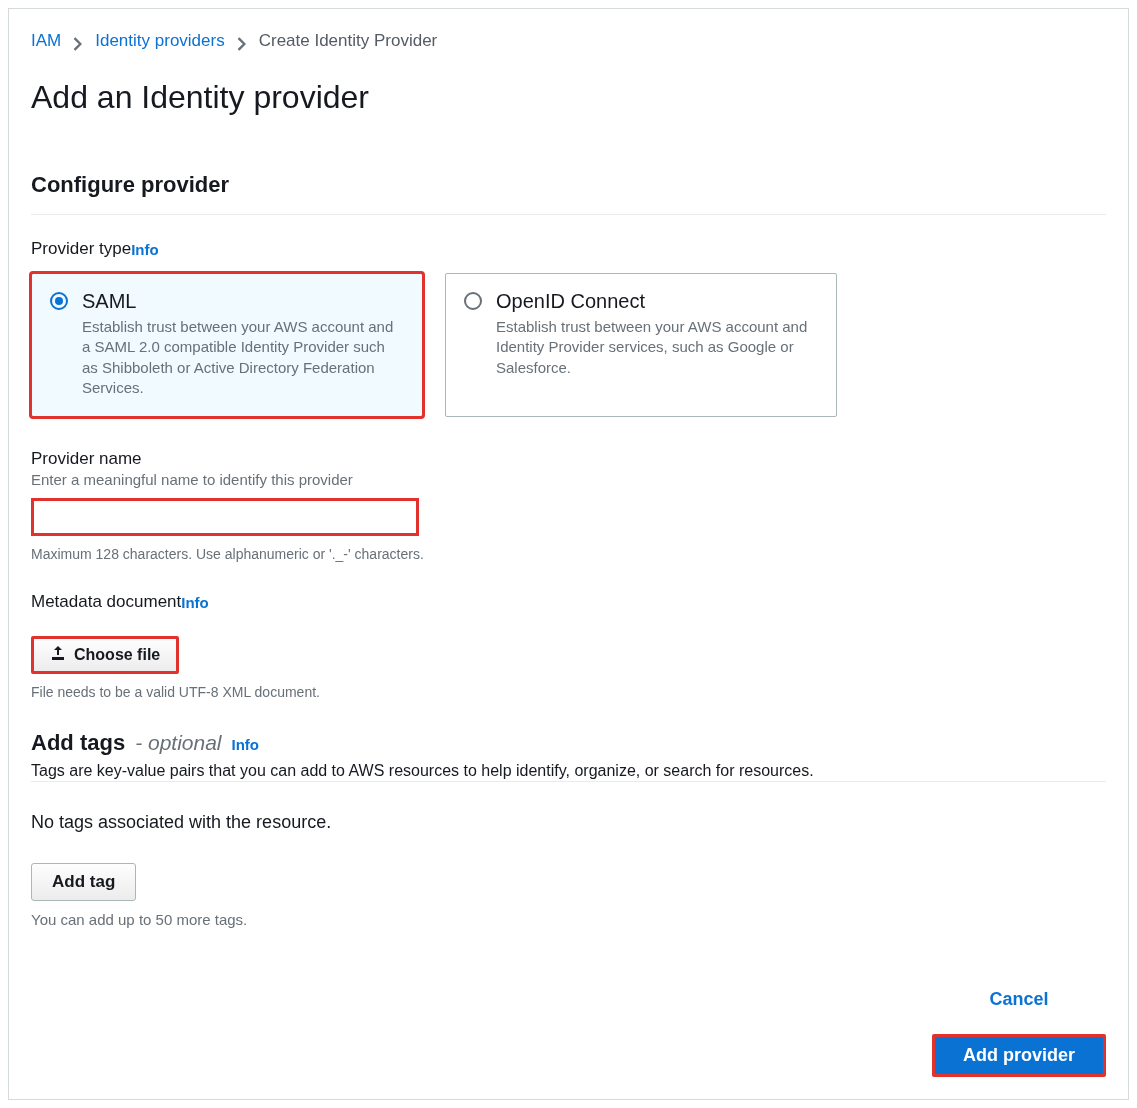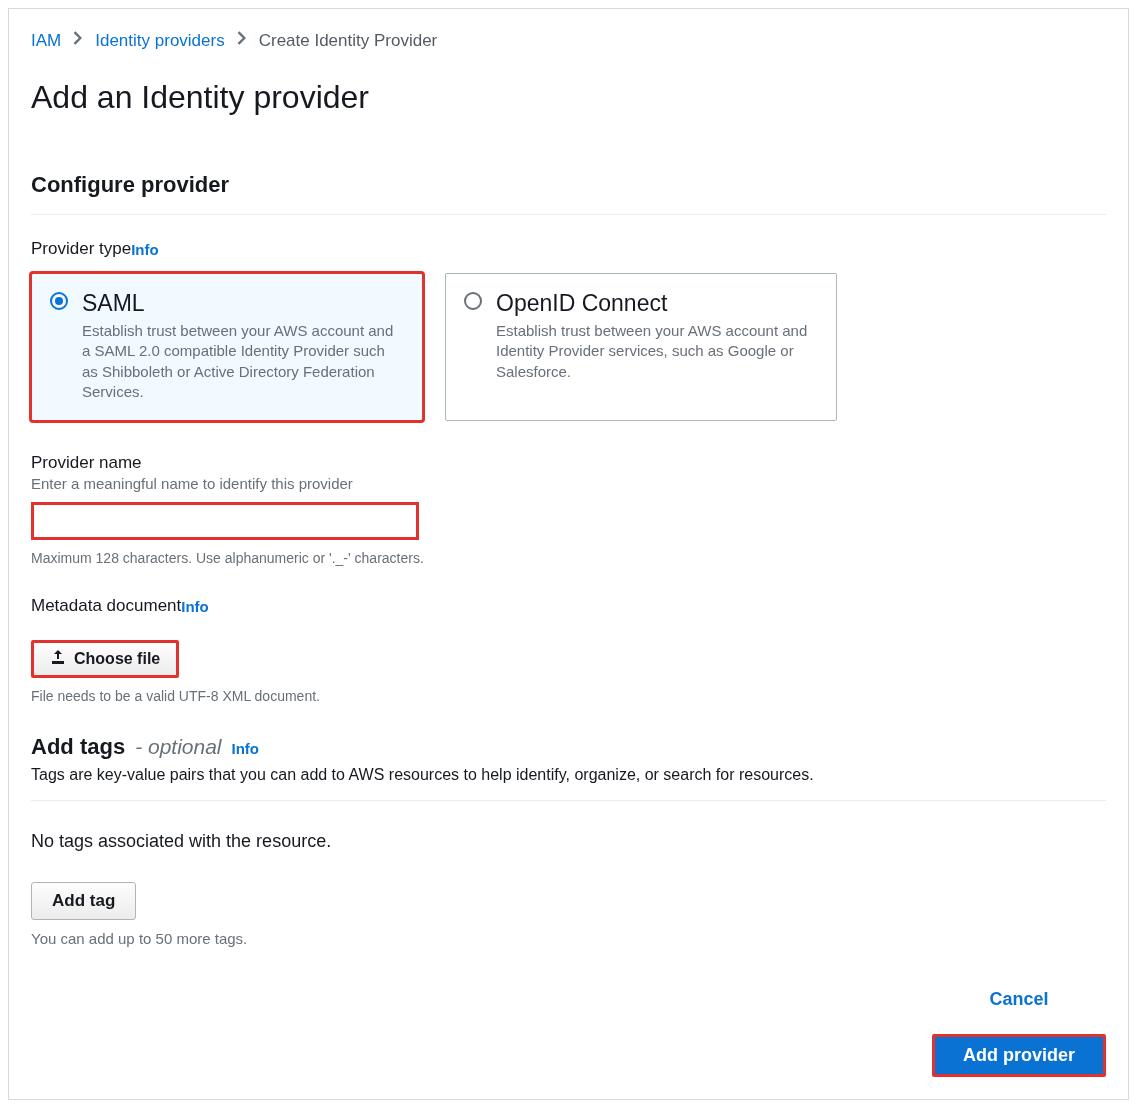--- a/index.html
+++ b/index.html
@@ -12,21 +12,21 @@
   .page-container {
     border: 1px solid #d5dbdb;
     padding: 22px 22px 22px 22px;
     width: 1121px;
     min-height: 1092px;
     position: relative;
   }
   
   .breadcrumb {
     display: flex;
-    align-items: flex-start;
+    align-items: flex-end;
     gap: 12px;
     font-size: 17px;
     margin-bottom: 28px;
   }
   .breadcrumb .link { color: #0972d3; cursor: pointer; }
   .breadcrumb .current { color: #545b64; }
   .chevron-sep {
     color: #687078;
     display: inline-flex;
   }
@@ -102,21 +102,21 @@
   }
   .radio-card.selected .radio-outer::after {
     content: "";
     position: absolute;
     width: 8px; height: 8px;
     background: #0972d3;
     border-radius: 50%;
     top: 3px; left: 3px;
   }
   .radio-card .card-title {
-    font-size: 23px;
+    font-size: 20px;
     color: #16191f;
     margin-bottom: 4px;
   }
   .radio-card .card-desc {
     font-size: 15px;
     color: #687078;
     line-height: 1.35;
   }
   
   .field-group { margin-bottom: 30px; }
@@ -170,21 +170,21 @@
   }
   .tags-heading .optional {
     font-size: 21px;
     font-style: italic;
     color: #687078;
   }
   .tags-desc {
     font-size: 16px;
     color: #16191f;
     margin-top: 6px;
-    margin-bottom: 16px;
+    margin-bottom: 1px;
   }
   .no-tags {
     font-size: 18px;
     color: #16191f;
     margin-top: 30px;
     margin-bottom: 30px;
   }
   .add-tag-btn {
     display: inline-block;
     border: 1px solid #aab7b8;

